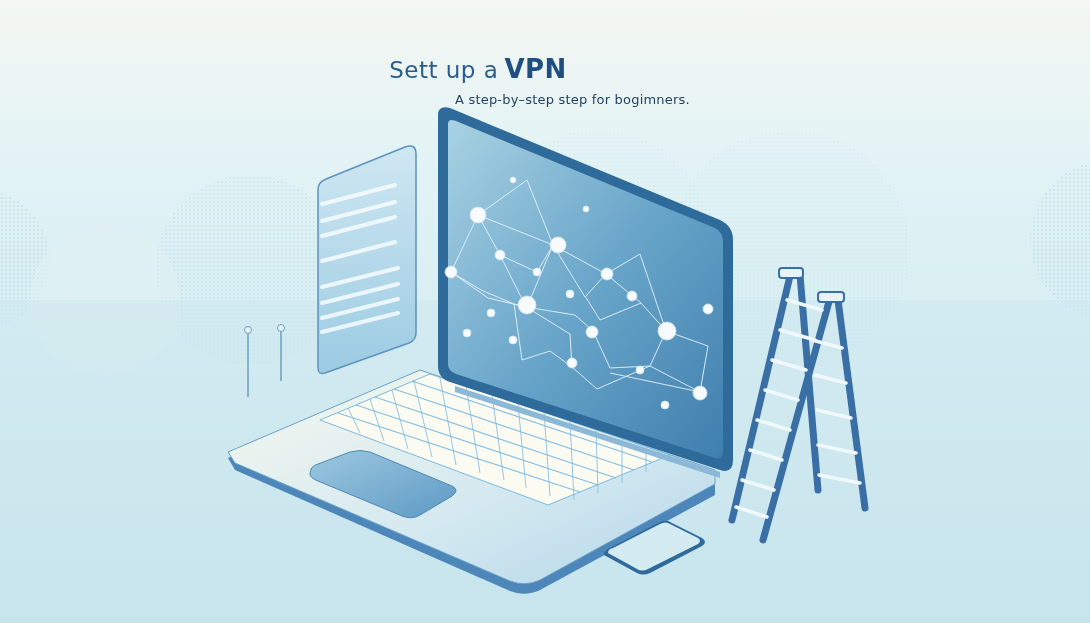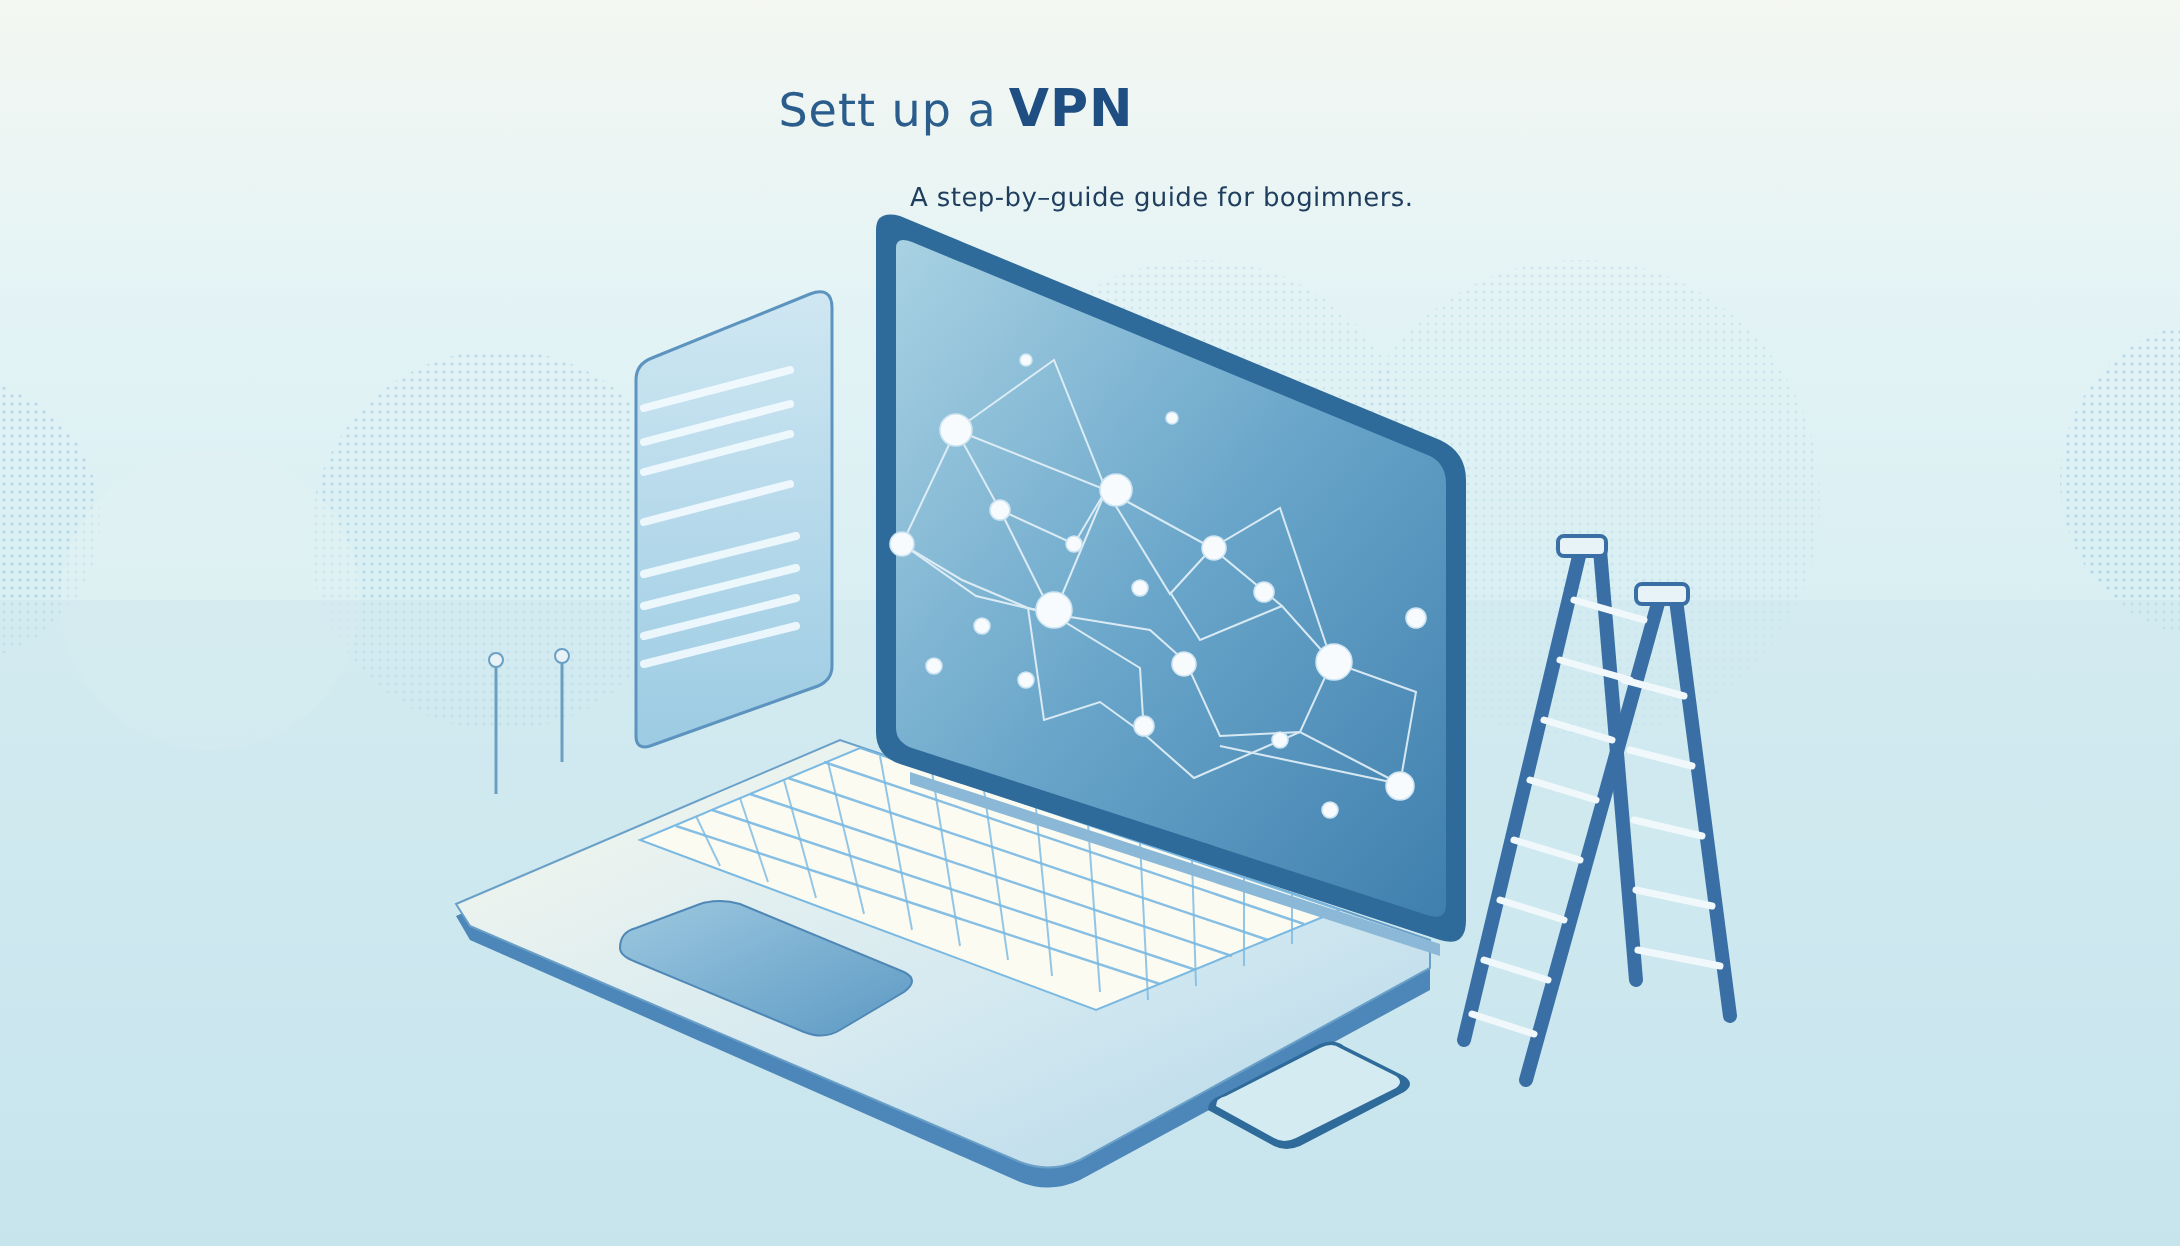--- a/index.html
+++ b/index.html
@@ -1,20 +1,20 @@
 <!DOCTYPE html>
 <html><head>
 <meta charset="utf-8">
 <style>
   html,body{margin:0;padding:0;}
   body{width:1090px;height:623px;overflow:hidden;position:relative;
     background:linear-gradient(180deg,#f4f7f2 0%,#e3f3f5 25%,#d6eef2 55%,#c9e6ee 80%,#bfe0ea 100%);
     font-family:"DejaVu Sans","Liberation Sans",sans-serif;}
   .scene{position:absolute;left:0;top:0;width:1090px;height:623px;}
-  .title{position:absolute;left:0;width:956px;top:40px;text-align:center;
+  .title{position:absolute;left:0;width:956px;top:54px;text-align:center;
     font-size:23px;color:#2b5d8c;letter-spacing:0.5px;}
   .title .strong{font-weight:bold;font-size:26px;color:#1f4f82;margin-left:6px;}
   .subtitle{position:absolute;left:455px;top:92px;font-size:13px;color:#1f3e5e;letter-spacing:0.2px;}
 </style>
 </head>
 <body>
 
 <svg class="scene" viewBox="0 0 1090 623" xmlns="http://www.w3.org/2000/svg">
   <defs>
     <pattern id="dots" width="4" height="4" patternUnits="userSpaceOnUse">
@@ -179,13 +179,13 @@
       <line x1="819" y1="475" x2="860" y2="483"></line>
     </g>
     <rect x="779" y="268" width="24" height="10" rx="3" fill="#e8f3f8" stroke="#3a6fa6" stroke-width="2"></rect>
     <rect x="818" y="292" width="26" height="10" rx="3" fill="#e8f3f8" stroke="#3a6fa6" stroke-width="2"></rect>
   </g>
 </svg>
 
 <div class="title">
   <span>Sett up a</span><span class="strong">VPN</span>
 </div>
-<div class="subtitle">A   step-by–guide guide  for bogimners.</div>
+<div class="subtitle">A   step-by–step step  for bogimners.</div>
 
 </body></html>

